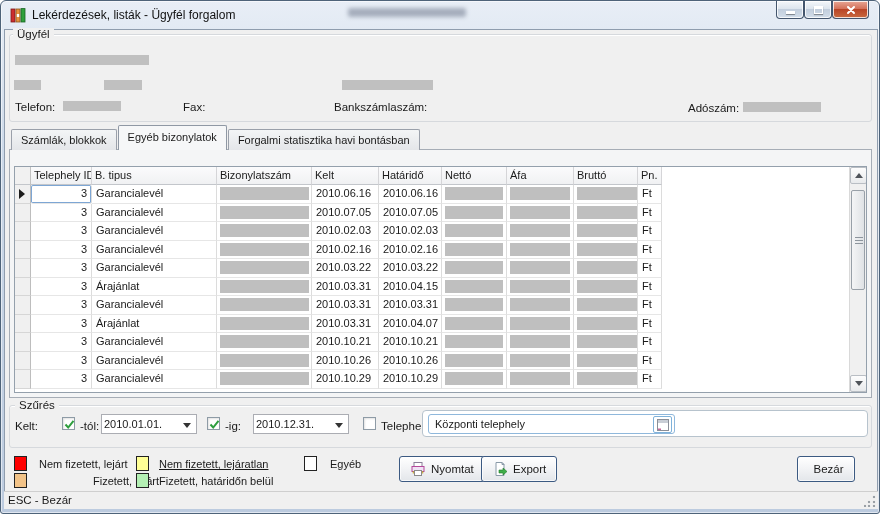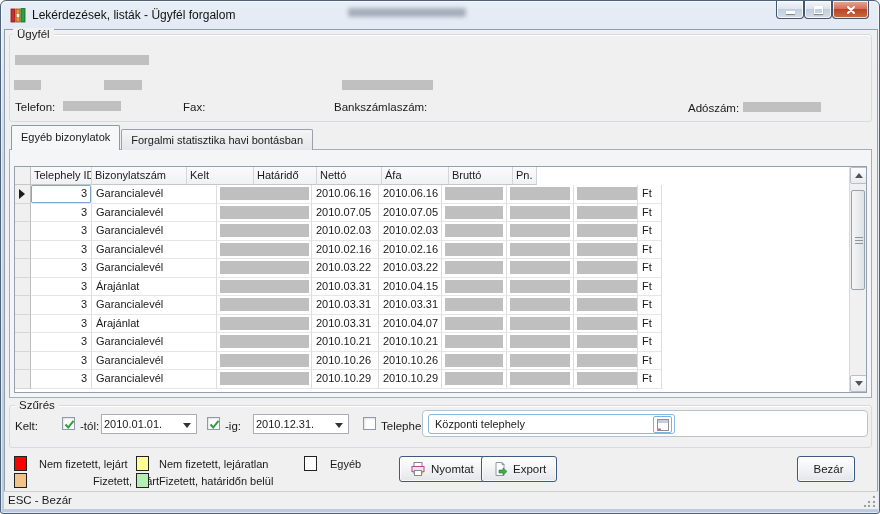--- a/index.html
+++ b/index.html
@@ -127,29 +127,31 @@
   <div class="redact" style="left:103px;top:79px;width:38px;height:10px;"></div>
   <div class="redact" style="left:341px;top:79px;width:91px;height:10px;"></div>
   <div class="lbl" style="left:14px;top:100px;">Telefon:</div>
   <div class="redact" style="left:62px;top:100px;width:58px;height:10px;"></div>
   <div class="lbl" style="left:182px;top:100px;">Fax:</div>
   <div class="lbl" style="left:333px;top:100px;">Bankszámlaszám:</div>
   <div class="lbl" style="left:687px;top:101px;">Adószám:</div>
   <div class="redact" style="left:742px;top:101px;width:78px;height:10px;"></div>
 
   <div class="tabstrip">
+      <div class="tab">Számlák, blokkok</div>
       <div class="tab active">Egyéb bizonylatok</div>
       <div class="tab">Forgalmi statisztika havi bontásban</div>
     </div>
   <div class="panel"></div>
 
   <div class="grid">
     <div class="ghead">
         <div class="hsel"></div>
         <div class="hcell" style="width: 61px;">Telephely ID</div>
+        <div class="hcell" style="width: 125px;">B. tipus</div>
         <div class="hcell" style="width: 95px;">Bizonylatszám</div>
         <div class="hcell" style="width: 67px;">Kelt</div>
         <div class="hcell" style="width: 63px;">Határidő</div>
         <div class="hcell" style="width: 65px;">Nettó</div>
         <div class="hcell" style="width: 67px;">Áfa</div>
         <div class="hcell" style="width: 64px;">Bruttó</div>
         <div class="hcell" style="width: 24px;">Pn.</div>
         <div class="hfill"></div>
       </div>
     <div>
@@ -466,18 +468,18 @@
   <div class="statusbar">
     <span class="status-text">ESC - Bezár</span>
     <div class="grip"></div>
   </div>
 
 <div class="legbox" style="left: 13px; top: 455px; background: rgb(255, 0, 0);"></div>
     <div class="leglbl" style="left: 38px; top: 457px;">Nem fizetett, lejárt</div>
     <div class="legbox" style="left: 13px; top: 472px; background: rgb(242, 195, 136);"></div>
     <div class="leglbl" style="left: 44px; top: 474px; margin-left: 48px;">Fizetett, lejárt</div>
     <div class="legbox" style="left: 135px; top: 455px; background: rgb(255, 255, 150);"></div>
-    <div class="leglbl" style="left: 158px; top: 457px;">Nem fizetett, lejáratlan</div>
+    <div class="leglbl" style="left: 158px; top: 457px; text-decoration: underline;">Nem fizetett, lejáratlan</div>
     <div class="legbox" style="left: 135px; top: 472px; background: rgb(180, 240, 180);"></div>
     <div class="leglbl" style="left: 158px; top: 474px;">Fizetett, határidőn belül</div>
     <div class="legbox" style="left: 303px; top: 455px; background: rgb(255, 255, 255);"></div>
     <div class="leglbl" style="left: 329px; top: 457px;">Egyéb</div>
   </div>
 
 </body></html>

